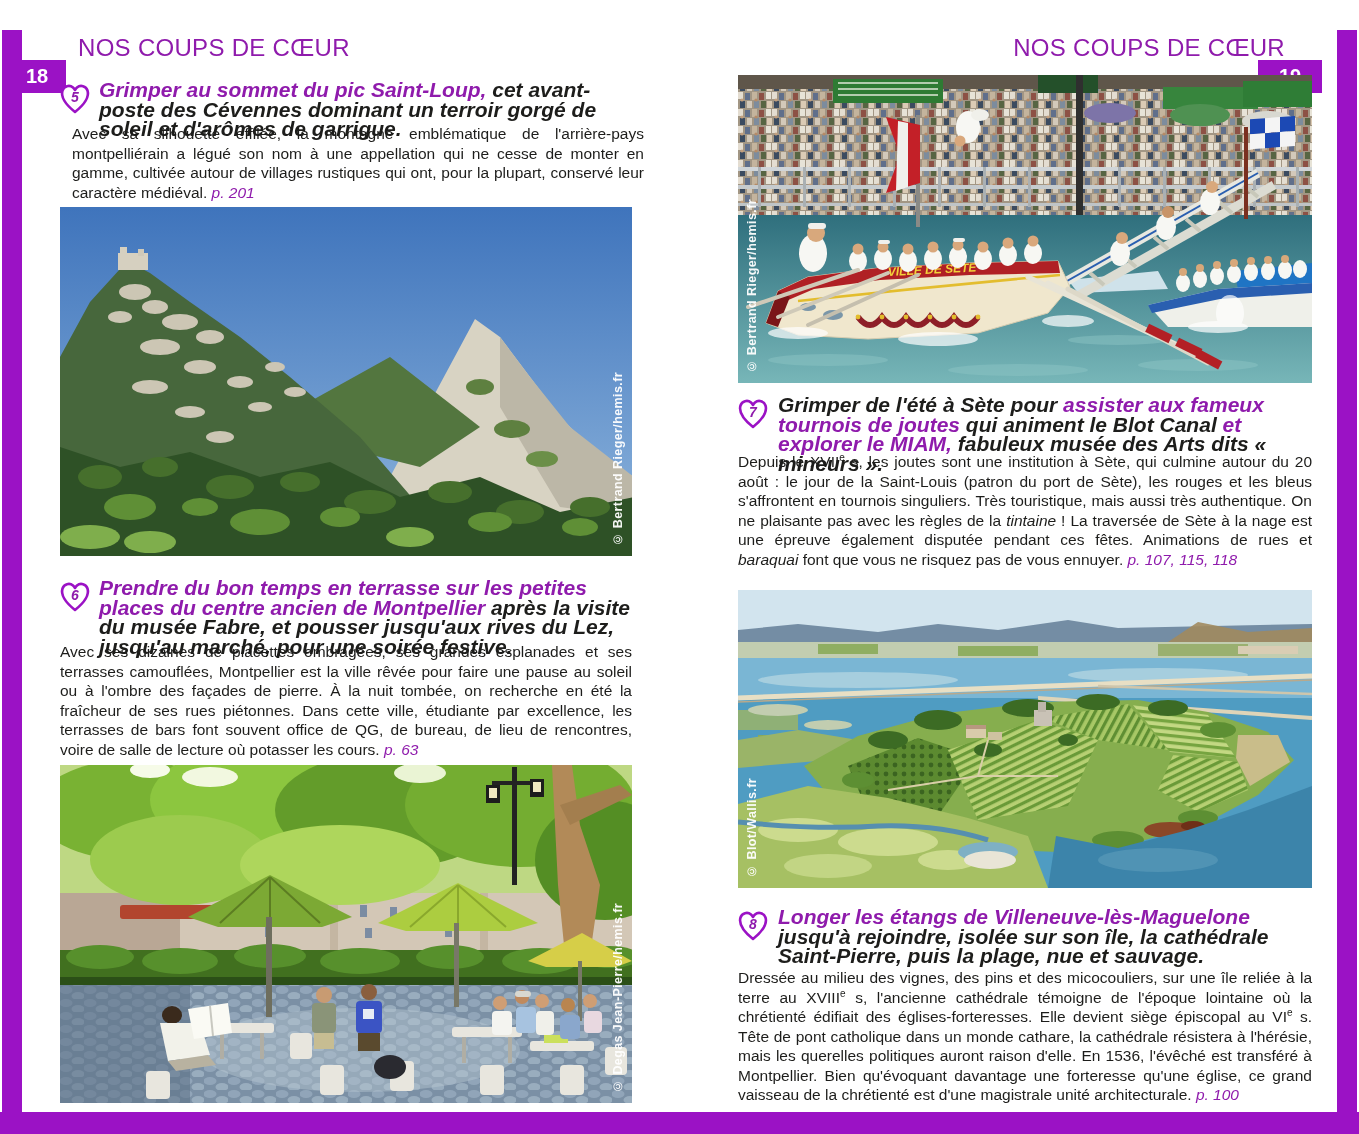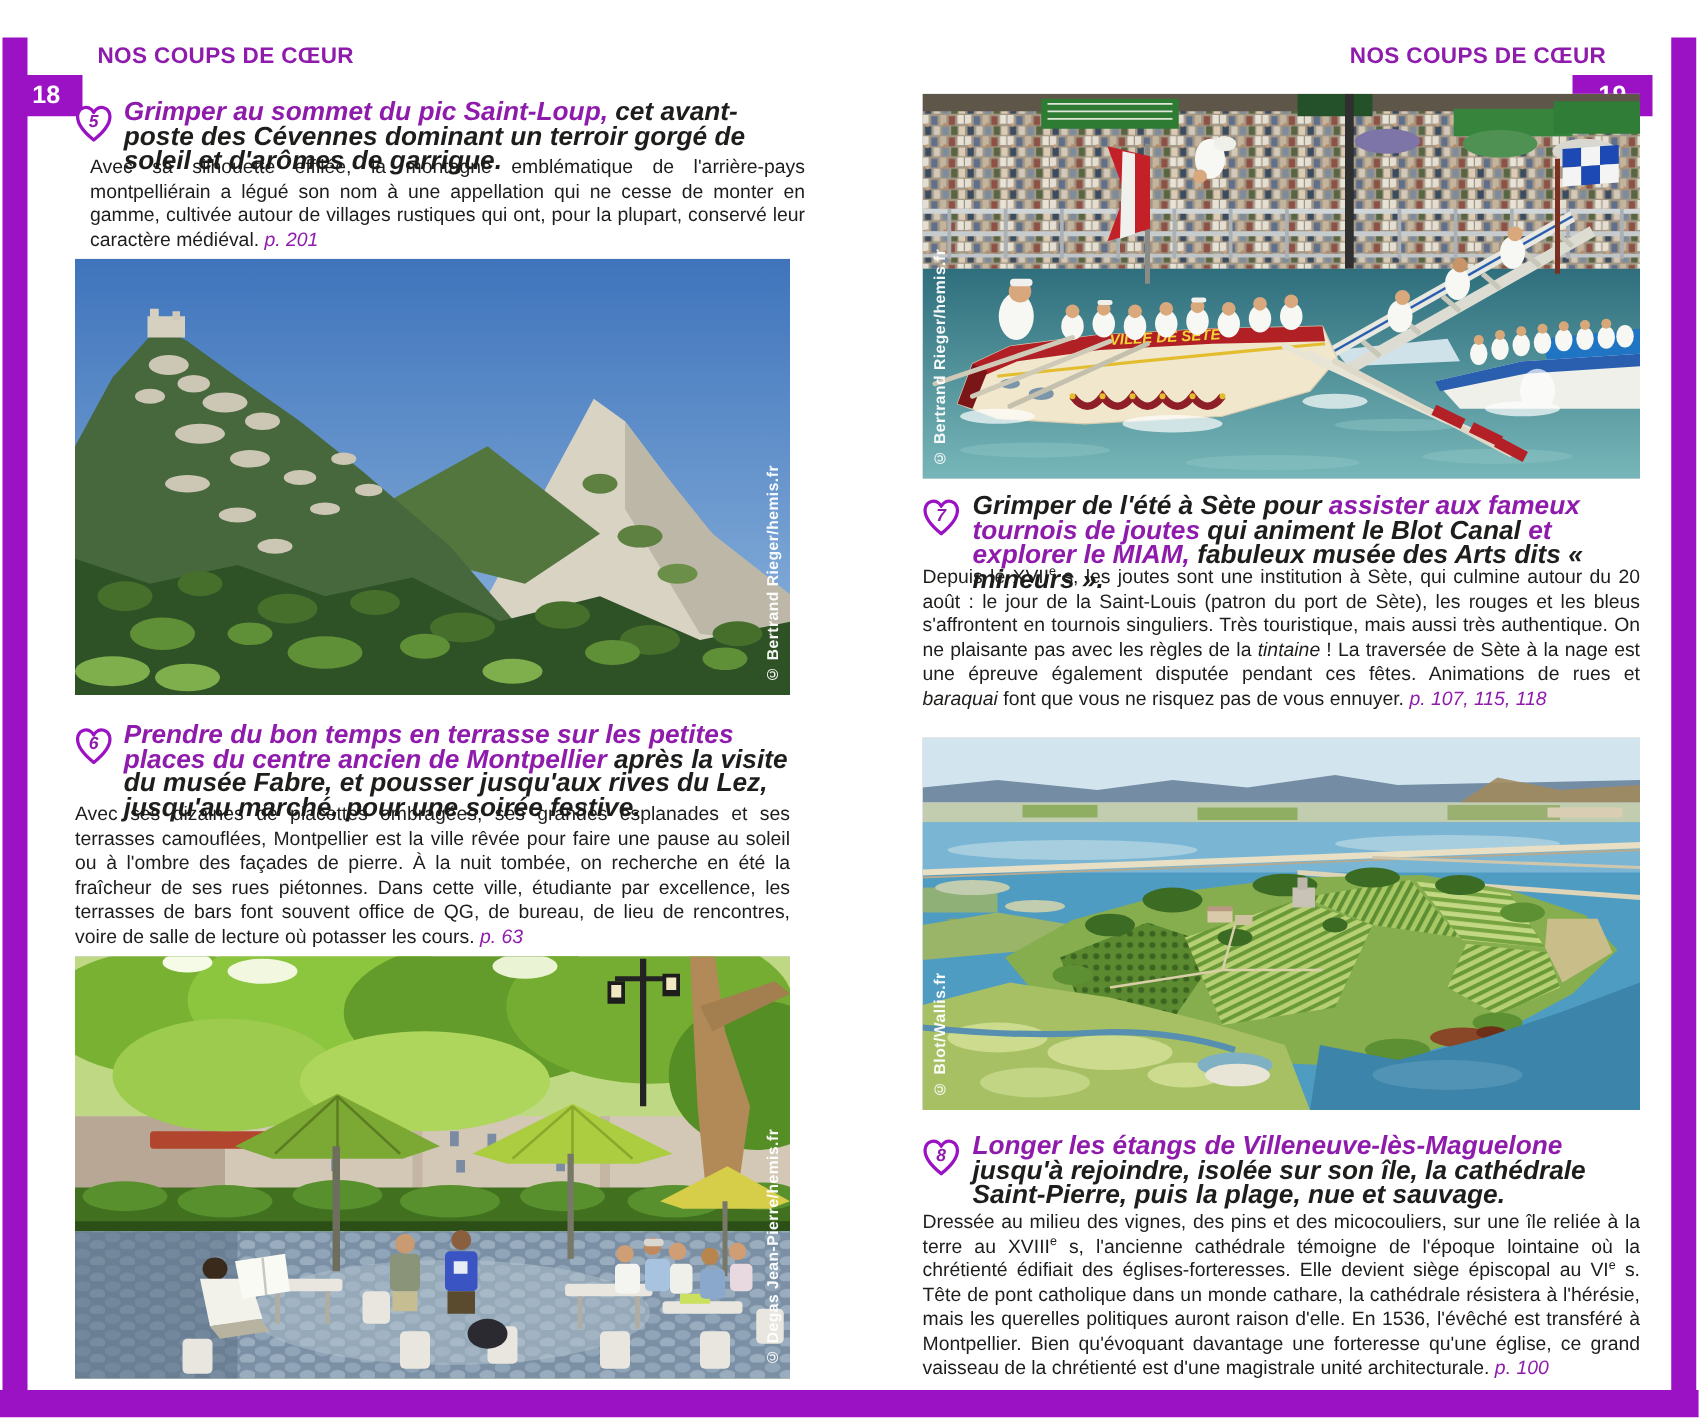--- a/index.html
+++ b/index.html
@@ -12,21 +12,21 @@
     width:1359px;height:1134px;position:relative;background:#ffffff;
     font-family:"Liberation Sans",sans-serif;overflow:hidden;color:var(--ink);
   }
   .abs{position:absolute;}
   .stripe{background:var(--accent);}
   .bottombar{background:var(--accent);}
   .pagenum{
     background:var(--accent);color:#fff;font-weight:bold;font-size:20px;
     display:flex;align-items:center;justify-content:center;margin-top:30px;
   }
-  .runhead{font-weight:bold;font-size:18px;color:var(--headp);letter-spacing:.3px;white-space:nowrap;}
+  .runhead{font-weight:normal;font-size:24px;color:var(--headp);letter-spacing:.3px;white-space:nowrap;}
   .item-heading{font-weight:bold;font-size:21px;line-height:19.5px;font-style:italic;}
   .item-body{font-size:15.5px;line-height:19.5px;text-align:justify;color:var(--ink);}
   .seg-purple{color:var(--headp);}
   .seg-dark{color:var(--ink);}
   .seg-sup{vertical-align:super;font-size:10px;line-height:0;}
   .seg-italic{font-style:italic;}
   .seg-pageref{color:var(--headp);font-style:italic;}
   .photo{overflow:hidden;background:#ccc;}
   .photo svg{display:block;width:100%;height:100%;}
   .credit{

